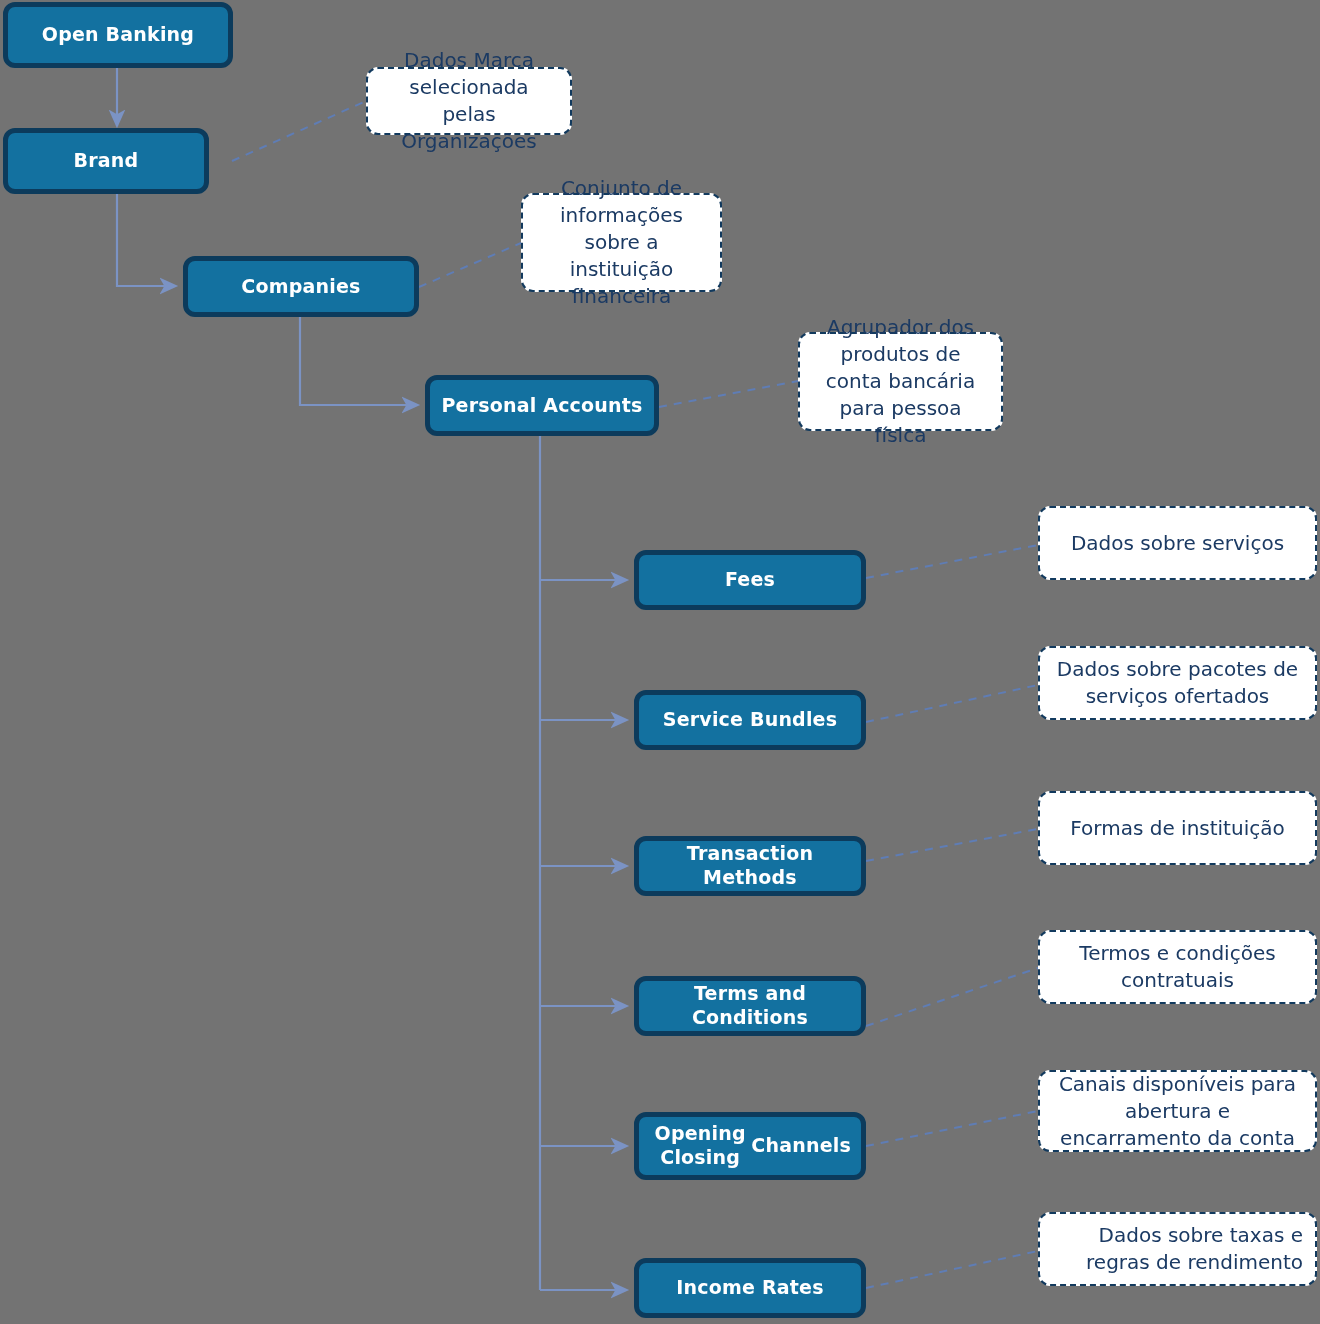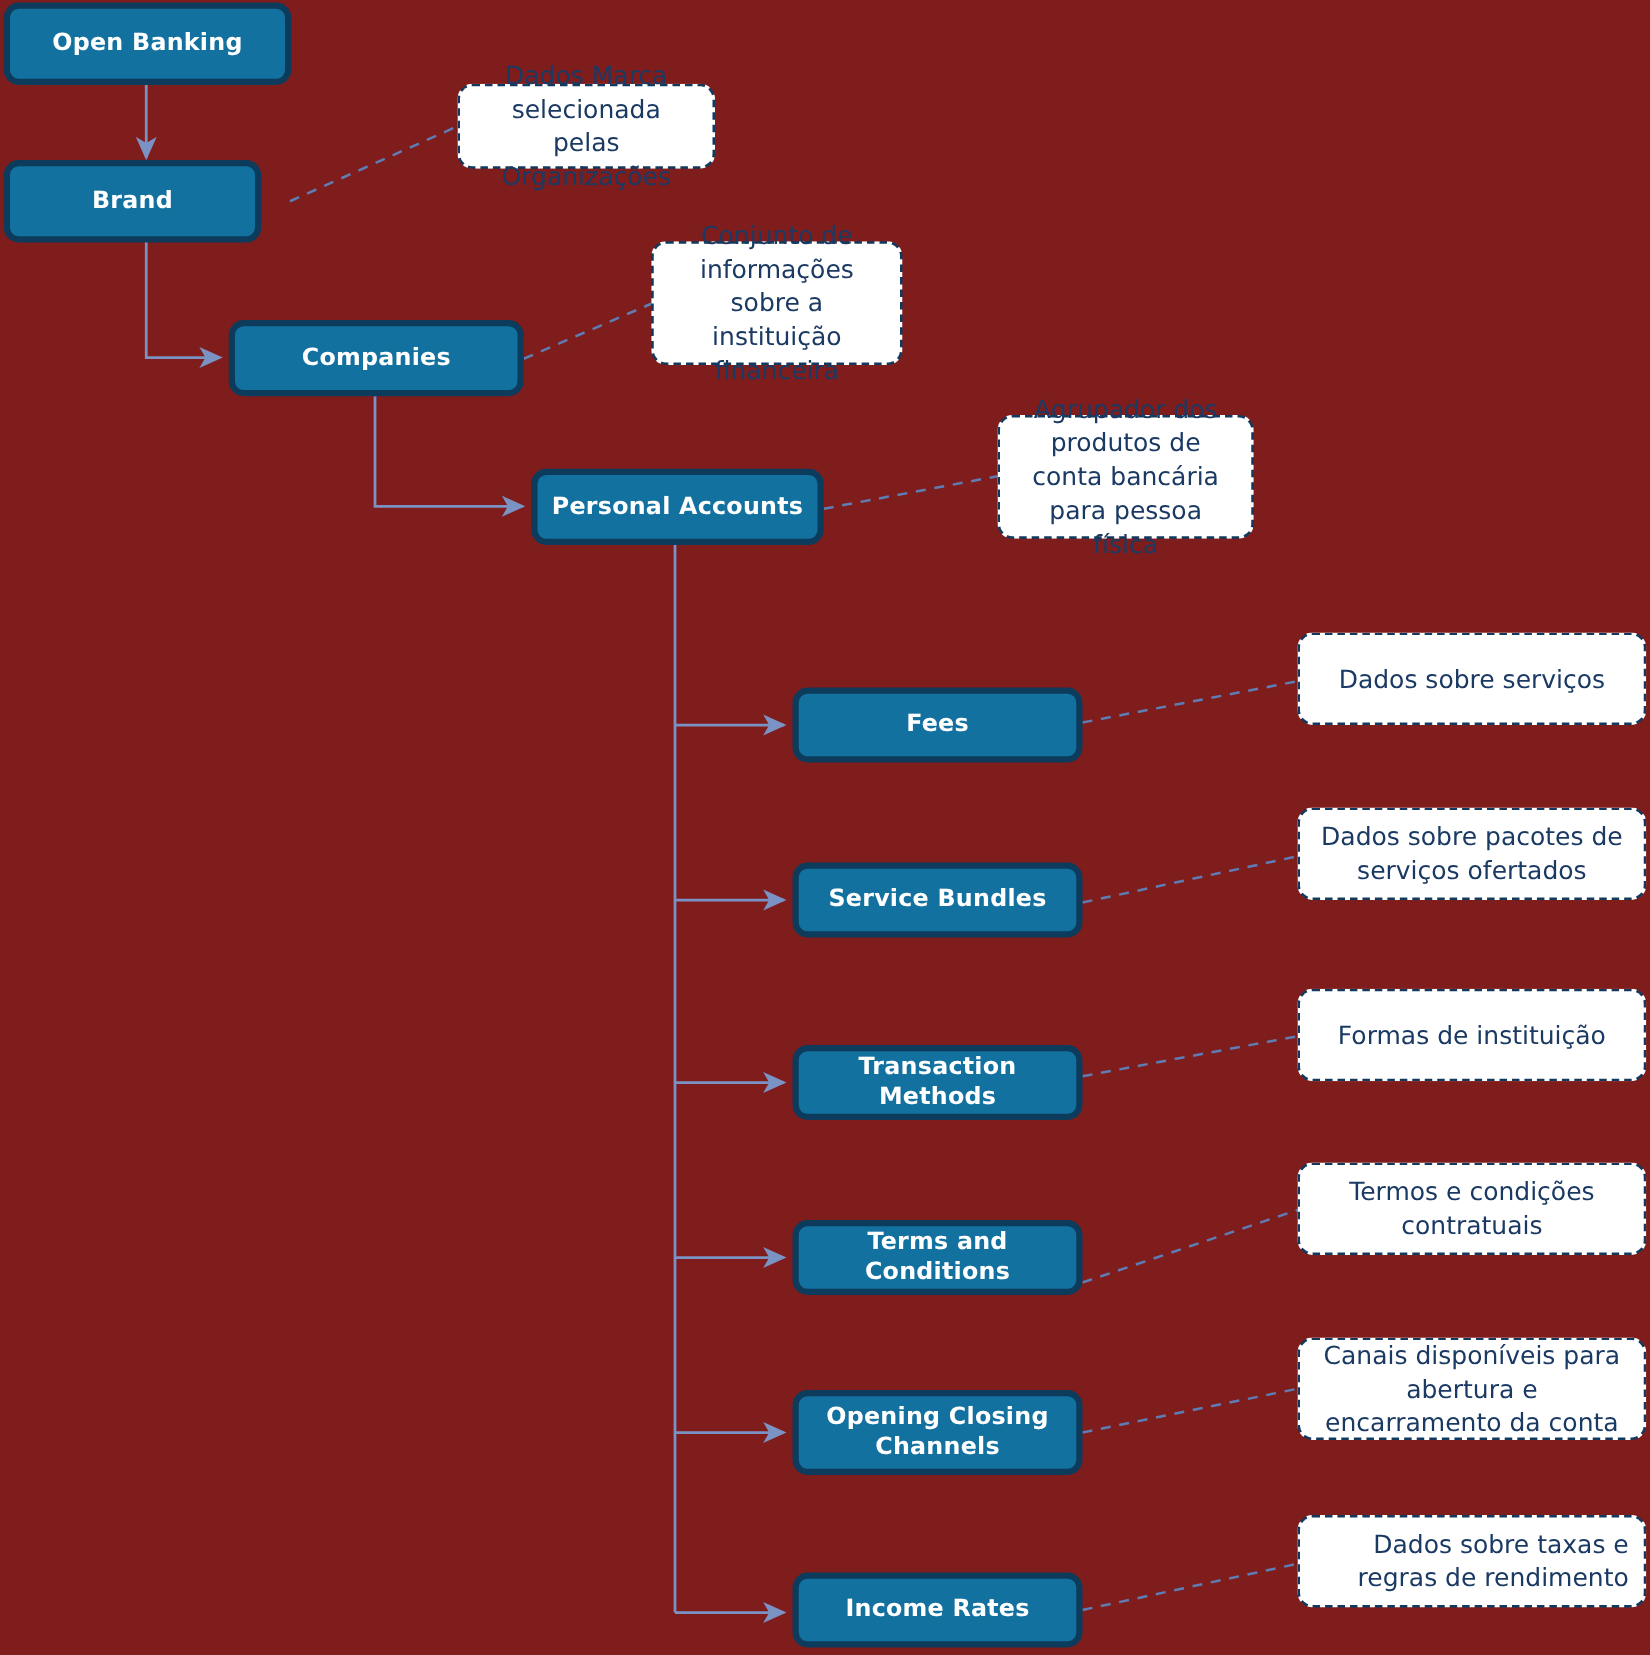--- a/index.html
+++ b/index.html
@@ -4,21 +4,21 @@
 <style>
   html, body {
     margin: 0;
     padding: 0;
     background: #ffffff;
   }
   #canvas {
     position: relative;
     width: 1320px;
     height: 1324px;
-    background: #7f1d1d;
+    background: #737373;
     overflow: hidden;
     font-family: "DejaVu Sans", "Liberation Sans", sans-serif;
   }
   #edges {
     position: absolute;
     left: 0;
     top: 0;
     width: 1320px;
     height: 1324px;
     pointer-events: none;
@@ -123,21 +123,21 @@
   </div>
 
   <div class="node" style="left:634px; top:836px; width:232px; height:60px;">
     <span class="node-label">Transaction Methods</span>
   </div>
 
   <div class="node" style="left:634px; top:976px; width:232px; height:60px;">
     <span class="node-label">Terms and Conditions</span>
   </div>
 
-  <div class="node" style="left:634px; top:1112px; width:232px; height:68px; flex-direction:column;">
+  <div class="node" style="left:634px; top:1112px; width:232px; height:68px; flex-direction:row;">
     <span class="node-label">Opening Closing</span>
     <span class="node-label">Channels</span>
   </div>
 
   <div class="node" style="left:634px; top:1258px; width:232px; height:60px;">
     <span class="node-label">Income Rates</span>
   </div>
 
   <div class="note" style="left:366px; top:67px; width:206px; height:68px;">
     <span>Dados Marca selecionada pelas Organizações</span>

